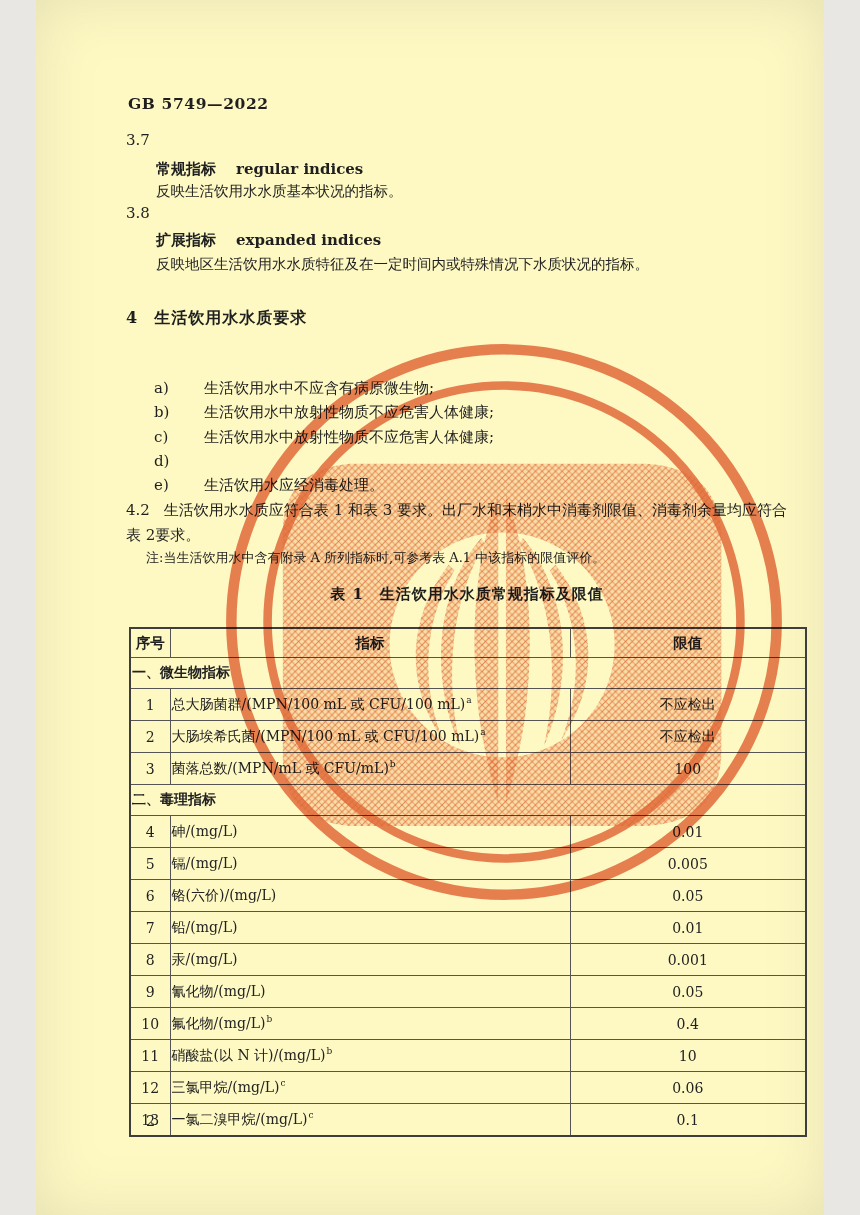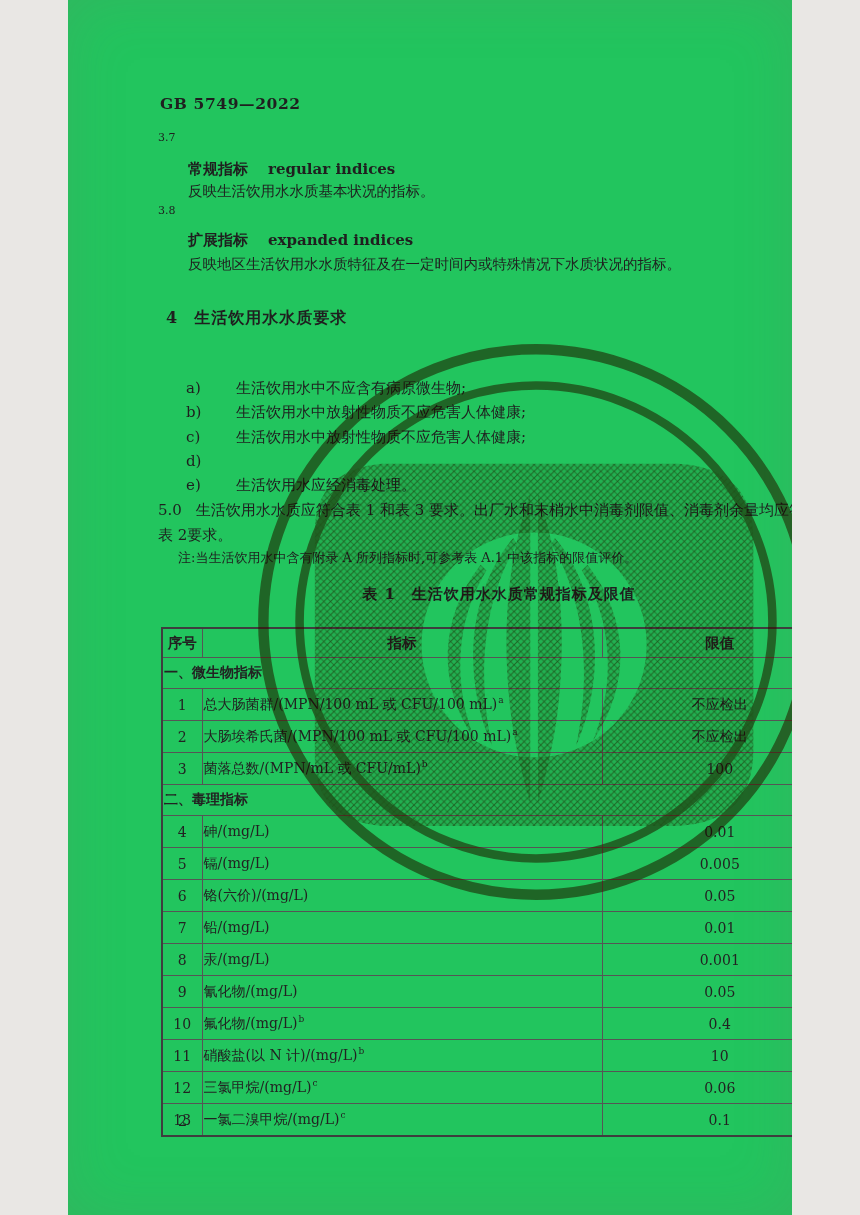--- a/index.html
+++ b/index.html
@@ -1,29 +1,29 @@
 <!DOCTYPE html>
 <html style="--stamp-color: #dd5a33;"><head>
 <meta charset="utf-8">
 <style>
   html,body{margin:0;padding:0;background:#e9e7e4;}
   .page{
-    position:relative;width:724px;height:1215px;margin:0 auto;
-    background:#22c55e;
+    position:relative;width:788px;height:1215px;margin:0 auto;
+    background:#fef9c3;
     font-family:"DejaVu Serif","Liberation Serif",serif;
     color:#1f1f1f;overflow:hidden;
     box-shadow:inset 0 0 60px rgba(120,115,108,0.18);
   }
   .abs{position:absolute;}
   .doc-code{left:92px;top:94px;font-size:15.5px;font-weight:bold;letter-spacing:.6px;}
-  .sec-num{left:90px;font-size:11px;}
+  .sec-num{left:90px;font-size:15px;}
   .term-line{left:120px;font-size:15px;font-weight:bold;}
   .term-en{margin-left:20px;}
   .def-line{left:120px;font-size:14.5px;}
-  .h4{left:90px;top:308px;font-size:16px;font-weight:bold;letter-spacing:1px;margin-left:8px;}
+  .h4{left:90px;top:308px;font-size:16px;font-weight:bold;letter-spacing:1px;}
   .h4 .num{margin-right:16px;}
   .para{font-size:15px;line-height:25px;}
   .para .num{margin-right:14px;}
   .req-list{left:118px;top:379px;font-size:15px;}
   .req-item{height:24.3px;display:flex;}
   .req-item .lbl{width:50px;flex:0 0 50px;}
   .s42{left:90px;top:498px;width:690px;}
   .note{left:110px;top:549px;font-size:13px;}
   .tbl-title{left:93px;top:585px;width:676px;text-align:center;font-size:15px;font-weight:bold;letter-spacing:1px;}
   .tbl-title .tno{margin-right:16px;}
@@ -88,21 +88,21 @@
       <div class="req-item">
         <span class="lbl">d)</span>
       </div>
       <div class="req-item">
         <span class="lbl">e)</span>
         <span>生活饮用水应经消毒处理。</span>
       </div>
     </div>
 
   <div class="abs para s42">
-    <div><span class="num">5.0</span><span>生活饮用水水质应符合表 1 和表 3 要求。出厂水和末梢水中消毒剂限值、消毒剂余量均应符合</span></div>
+    <div><span class="num">4.2</span><span>生活饮用水水质应符合表 1 和表 3 要求。出厂水和末梢水中消毒剂限值、消毒剂余量均应符合</span></div>
     <div>表 2要求。</div>
   </div>
 
   <div class="abs note">注:当生活饮用水中含有附录 A 所列指标时,可参考表 A.1 中该指标的限值评价。</div>
 
   <div class="abs tbl-title">
     <span class="tno">表 1</span><span>生活饮用水水质常规指标及限值</span>
   </div>
 
   <table class="main">

